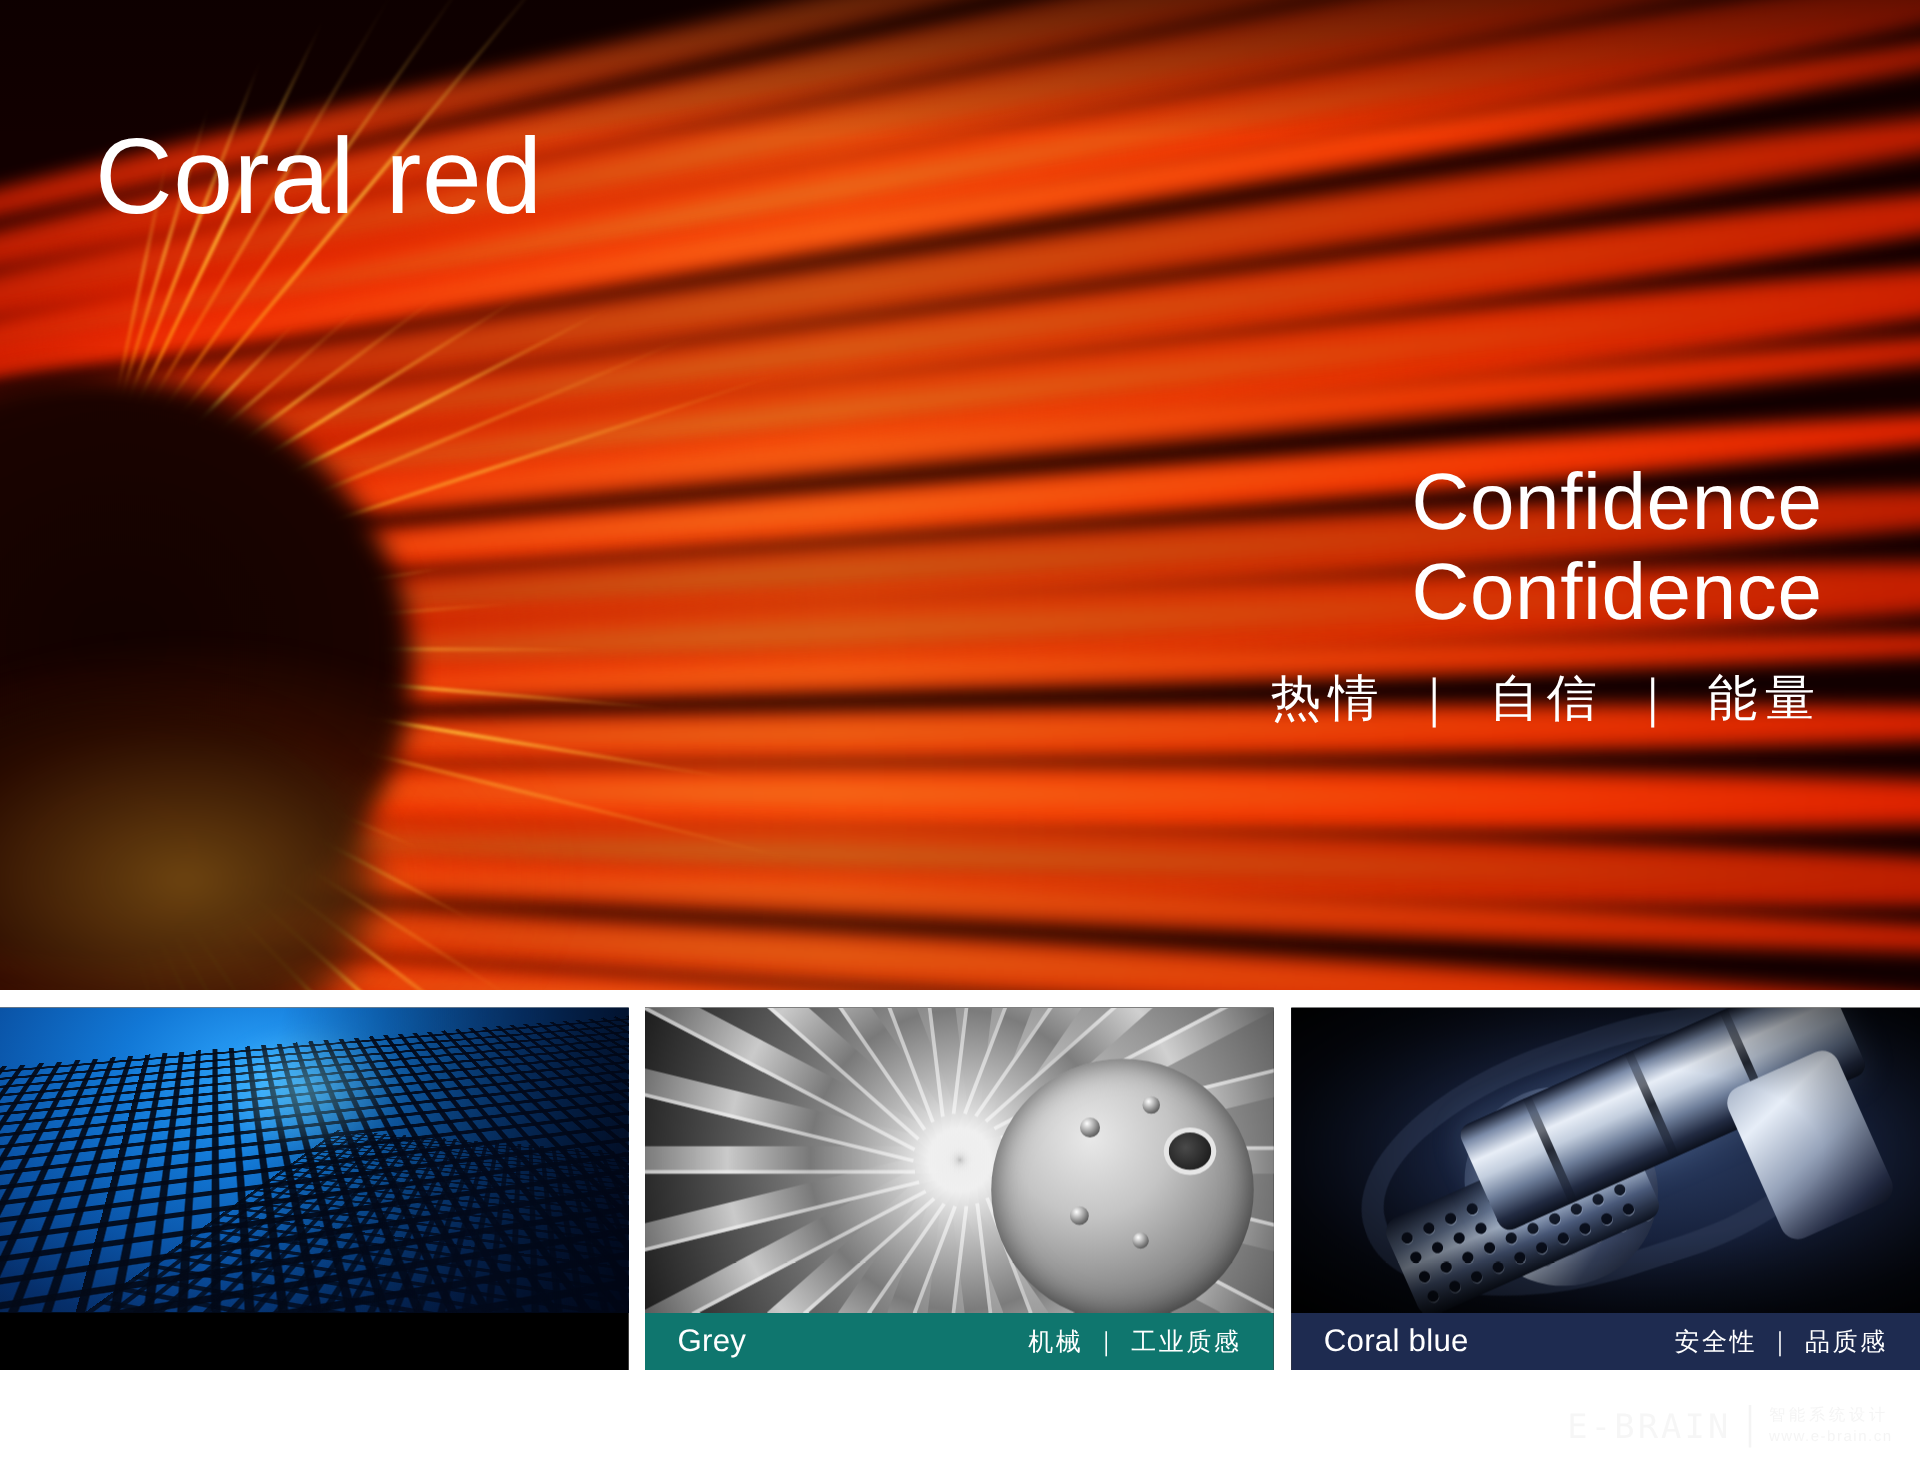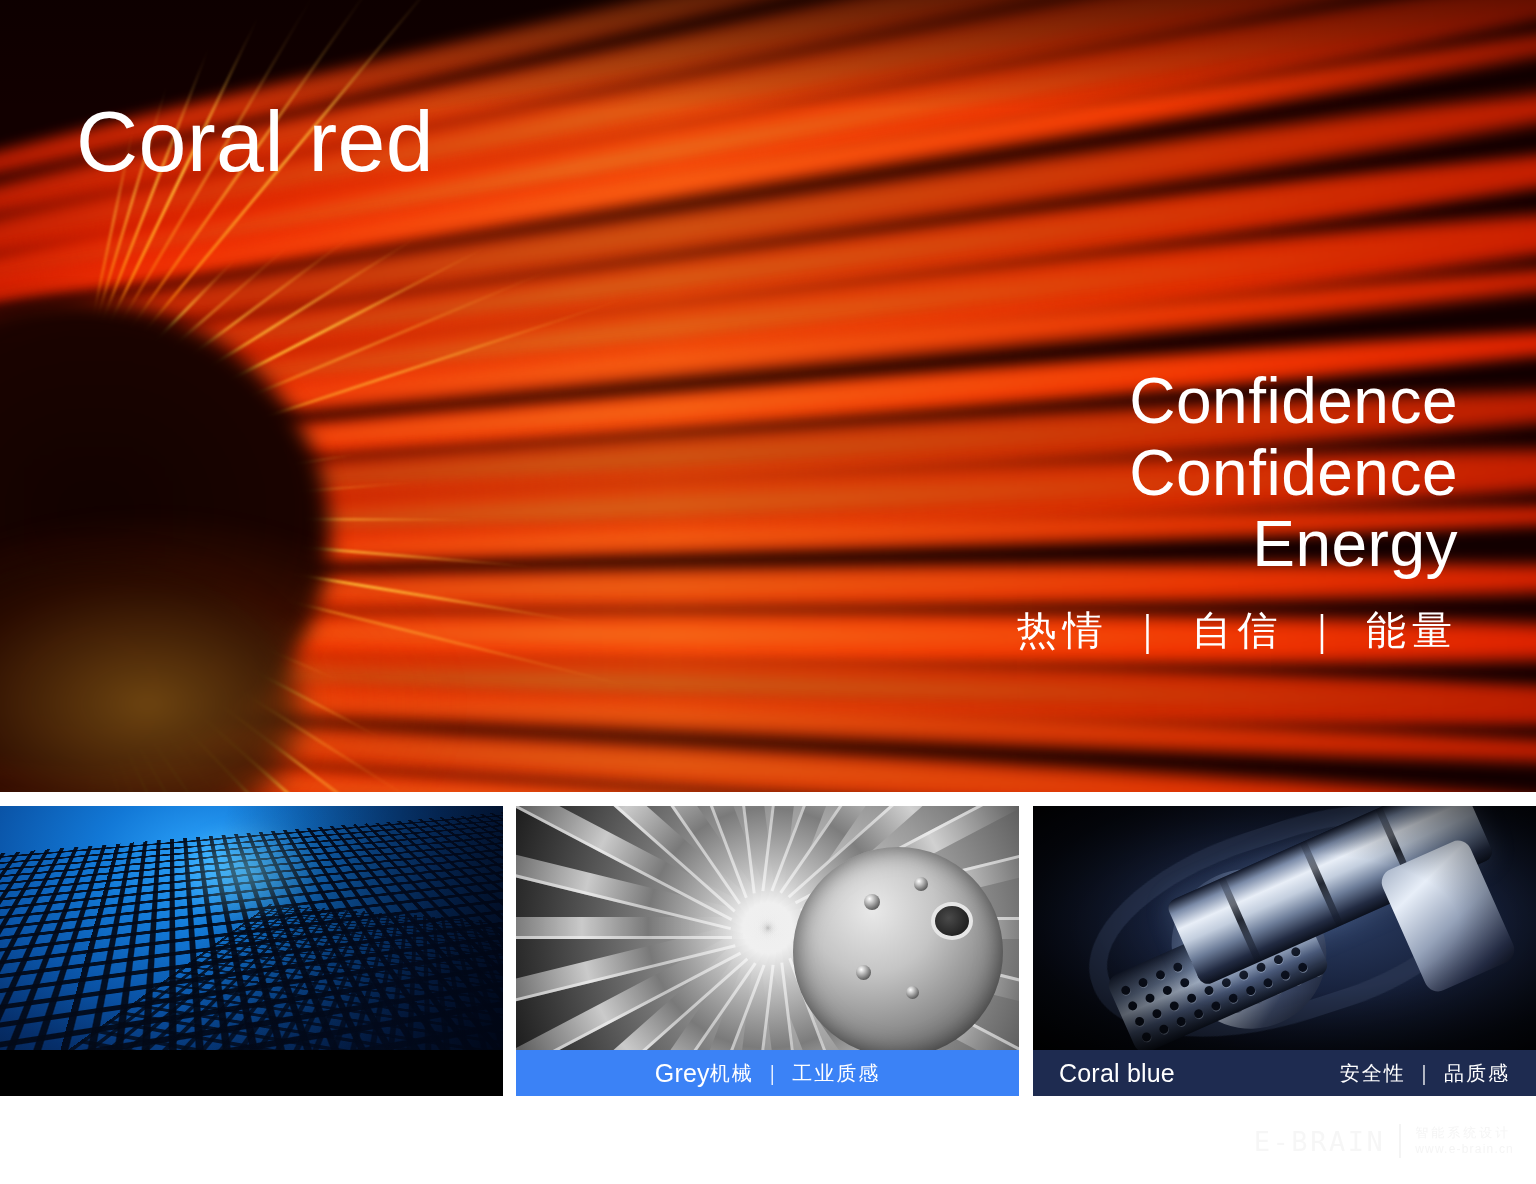--- a/index.html
+++ b/index.html
@@ -189,21 +189,20 @@
       <div class="void2"></div>
       <div class="glowcorner"></div>
       <div class="topfade"></div>
     </div>
 
     <div class="hero-title">Coral red</div>
 
     <div class="hero-words">
       <div class="w">Confidence</div>
       <div class="w">Confidence</div>
-      <div class="w">Energy</div>
       <div class="hero-cn">热情 ｜ 自信 ｜ 能量</div>
     </div>
   </div>
 
   <div class="panels">
 
     <div class="panel p1">
       <div class="panel-art">
         <div class="mesh"></div>
         <div class="mesh-grid"></div>
@@ -245,21 +244,21 @@
             <div class="blade" style="transform:rotate(346.2deg);"></div>
           </div>
         <div class="hub">
           <div class="hub-b" style="left:34%;top:22%;width:16px;height:16px;"></div>
           <div class="hub-b" style="left:58%;top:14%;width:14px;height:14px;"></div>
           <div class="hub-b" style="left:30%;top:56%;width:15px;height:15px;"></div>
           <div class="hub-b" style="left:54%;top:66%;width:13px;height:13px;"></div>
           <div class="hub-ring" style="left:66%;top:26%;width:34px;height:30px;"></div>
         </div>
       </div>
-      <div class="bar" id="bar1" style="background: #3b82f6; color: rgb(255, 255, 255); justify-content: center;">
+      <div class="bar" id="bar1" style="background: #0f766e; color: rgb(255, 255, 255);">
         <span class="en">Grey</span>
         <span class="cn">机械 ｜ 工业质感</span>
       </div>
     </div>
 
     <div class="panel p3">
       <div class="panel-art">
         <div class="navyart"></div>
         <div class="housing"></div>
         <div class="bearing" id="bearing">

